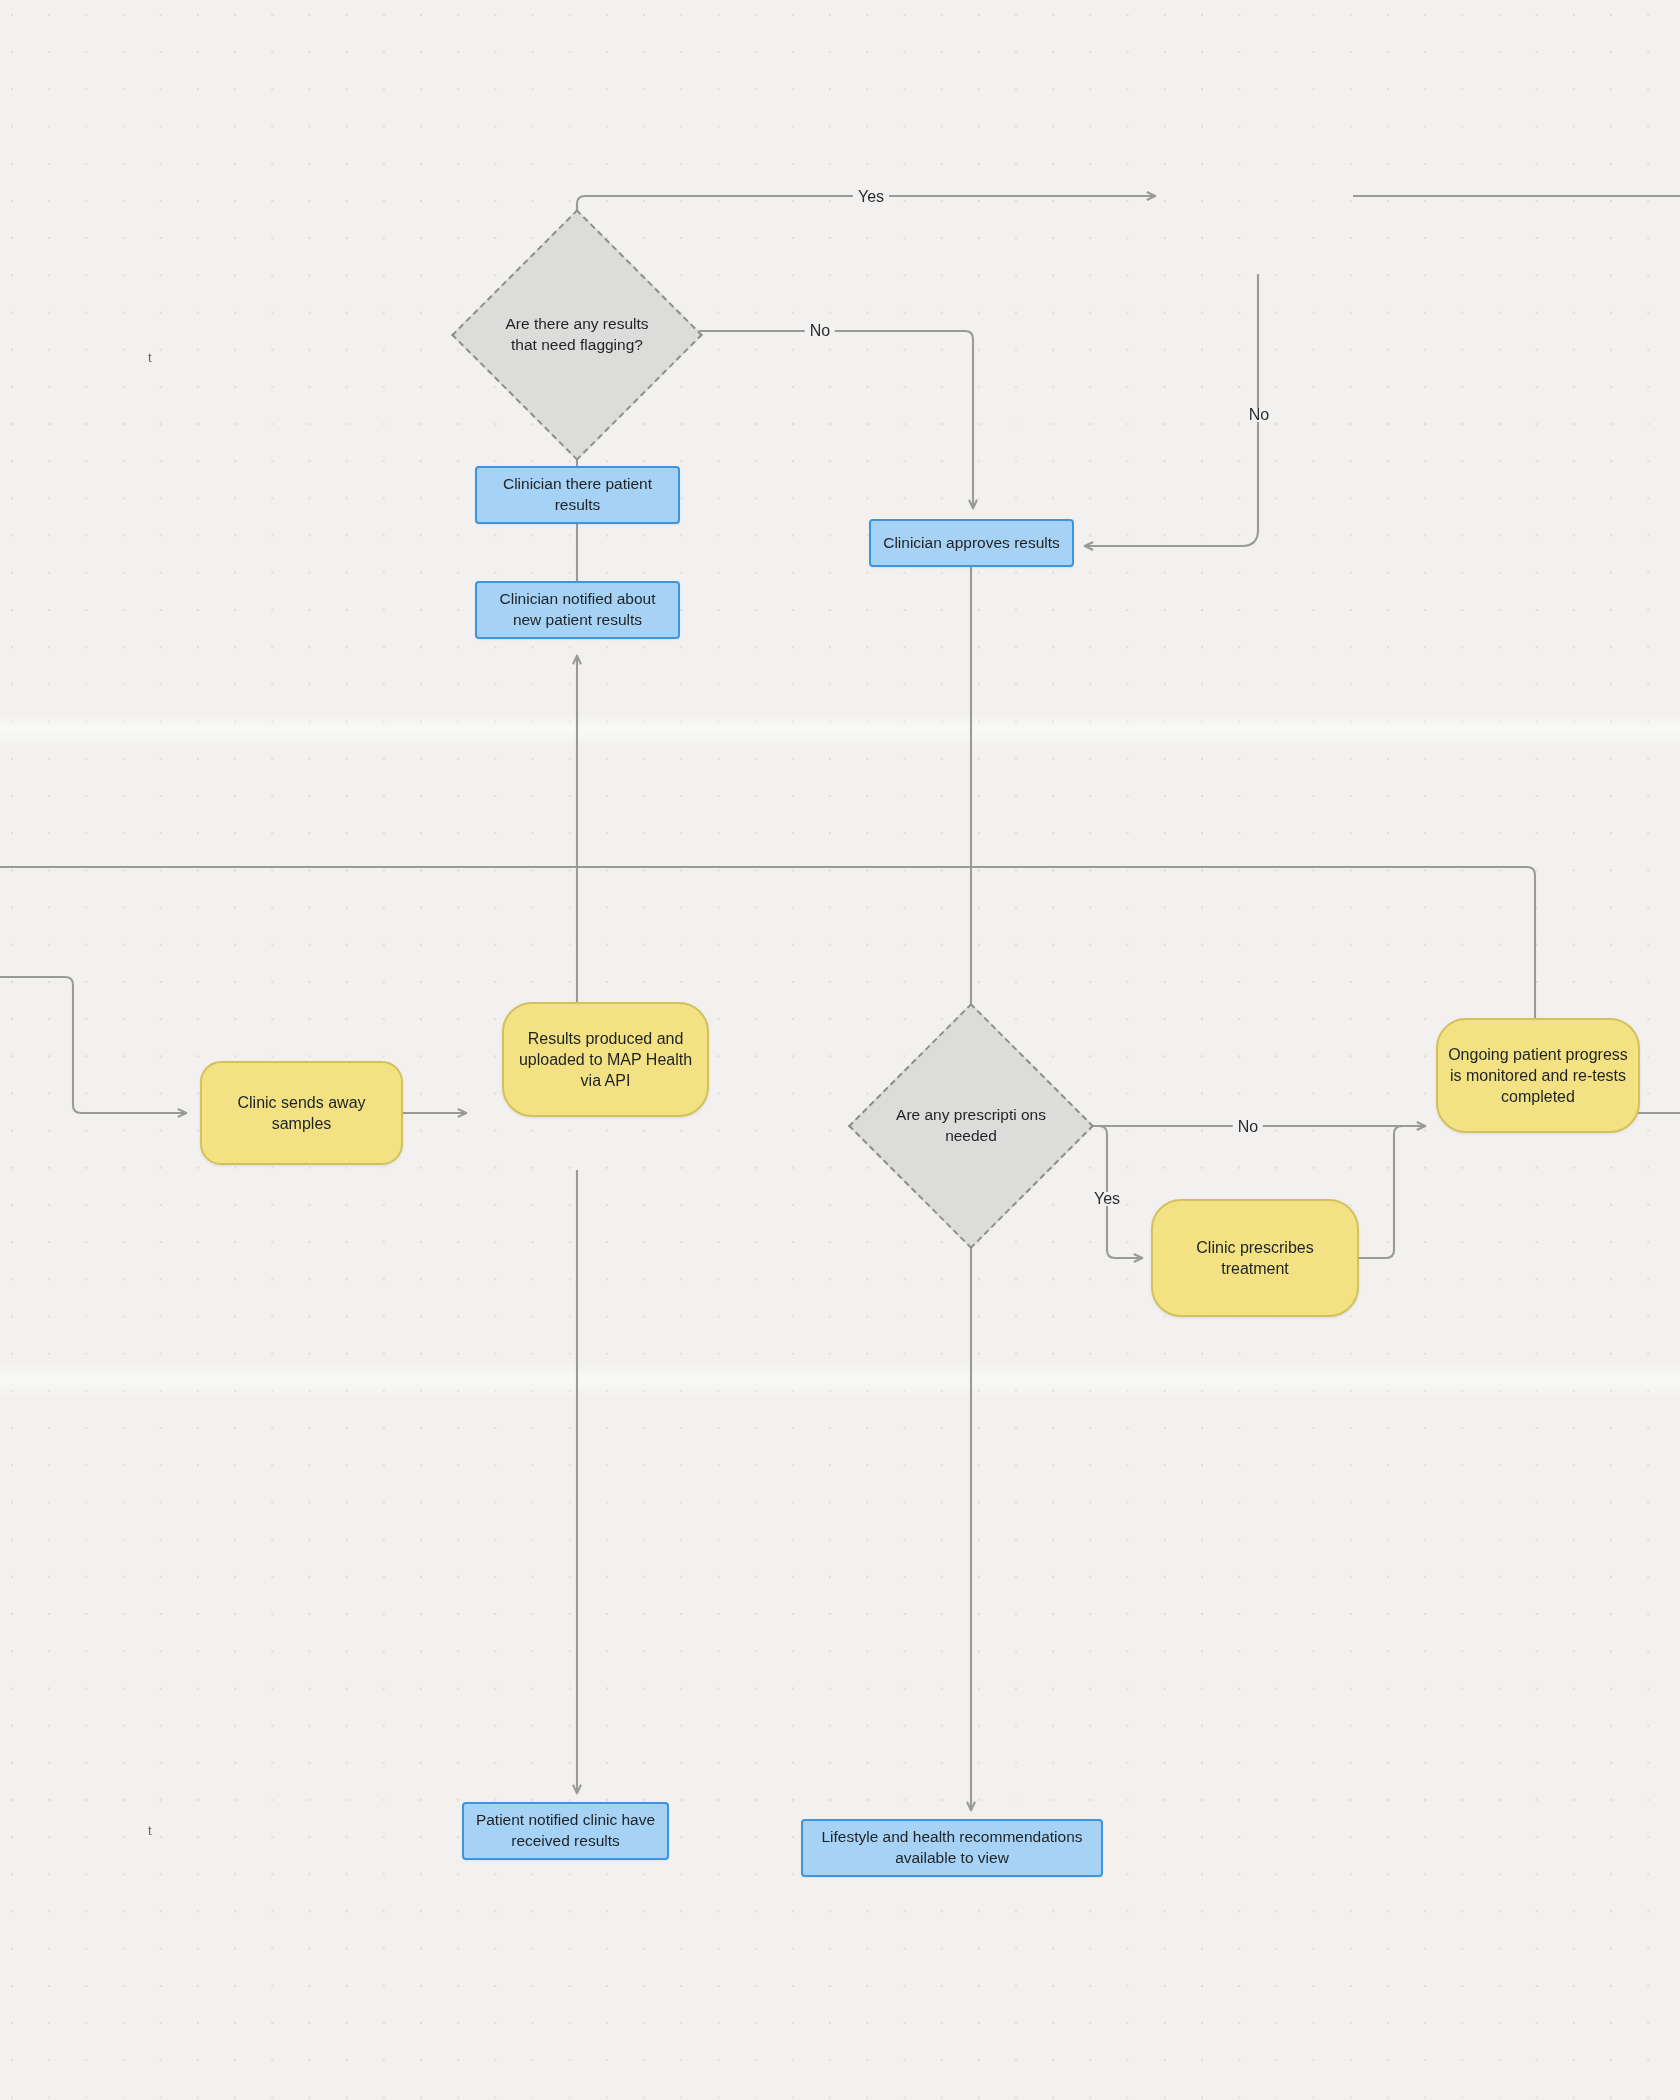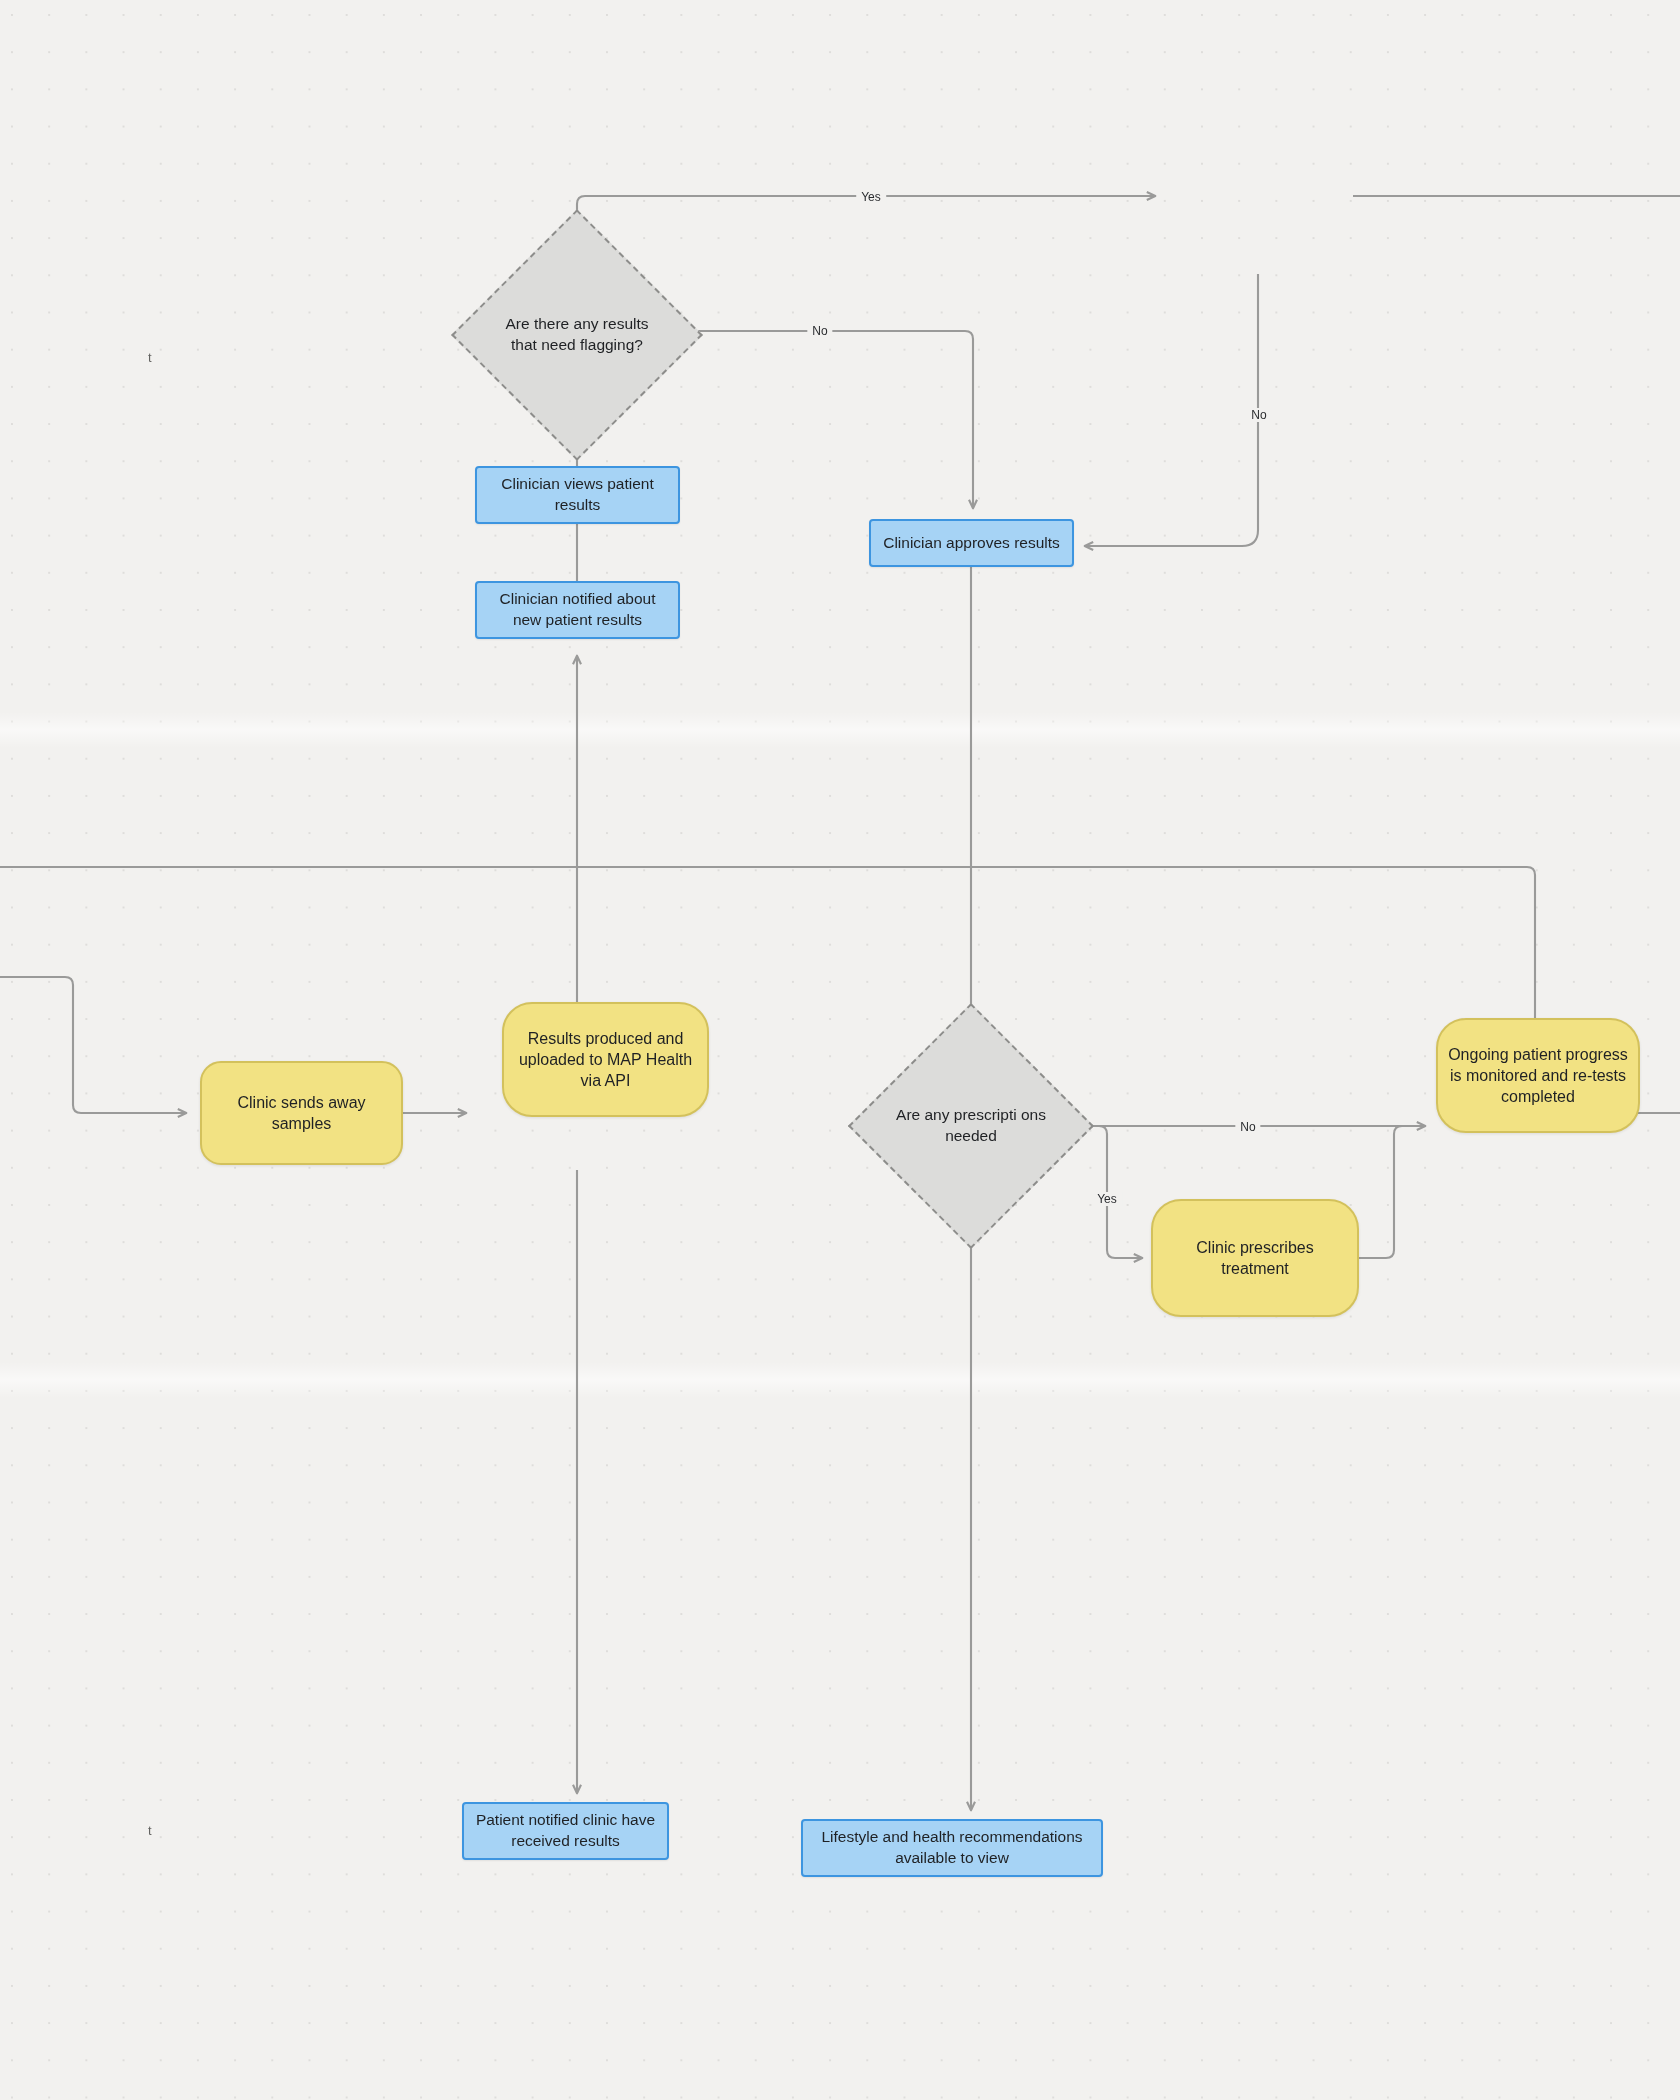--- a/index.html
+++ b/index.html
@@ -93,21 +93,21 @@
     transform: rotate(45deg);
     box-sizing: border-box;
   }
   .node-diamond .txt {
     position: relative;
     z-index: 2;
   }
 
   .edge-label {
     position: absolute;
-    font-size: 12px;
+    font-size: 16px;
     color: #2a2c2f;
     background: #f2f1ef;
     padding: 0 5px;
     line-height: 14px;
     white-space: nowrap;
     transform: translate(-50%, -50%);
   }
 
   .artifact {
     position: absolute;
@@ -167,21 +167,21 @@
     <path d="M1538,1113 L1680,1113"></path>
   </svg>
 
 
   <div class="node node-diamond" style="left:488px; top:246px; width:178px; height:178px;">
     <span class="dshape"></span>
     <span class="txt">Are there any results that need flagging?</span>
   </div>
 
   <div class="node node-blue" style="left:475px; top:466px; width:205px; height:58px;">
-    <span class="txt">Clinician views patient results</span>
+    <span class="txt">Clinician there patient results</span>
   </div>
 
   <div class="node node-blue" style="left:475px; top:581px; width:205px; height:58px;">
     <span class="txt">Clinician notified about new patient results</span>
   </div>
 
   <div class="node node-blue" style="left:869px; top:519px; width:205px; height:48px;">
     <span class="txt">Clinician approves results</span>
   </div>
 

